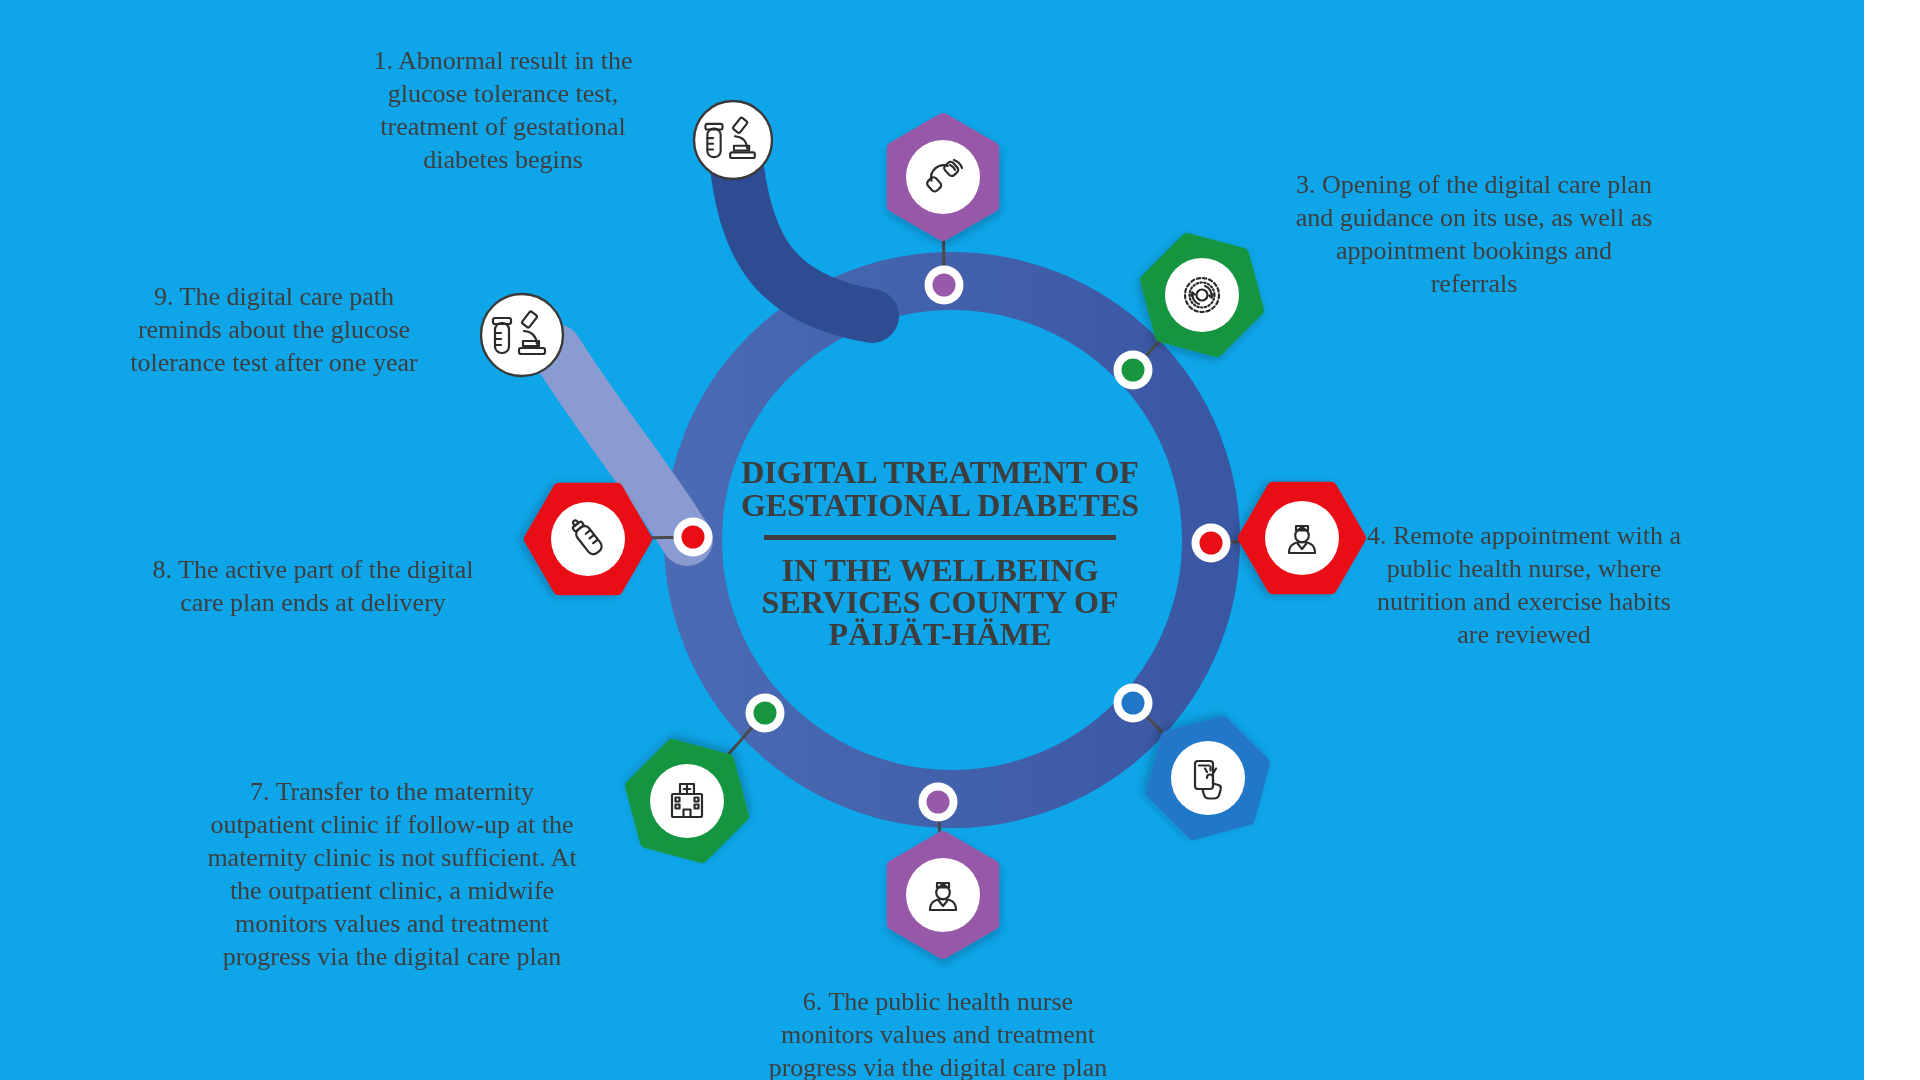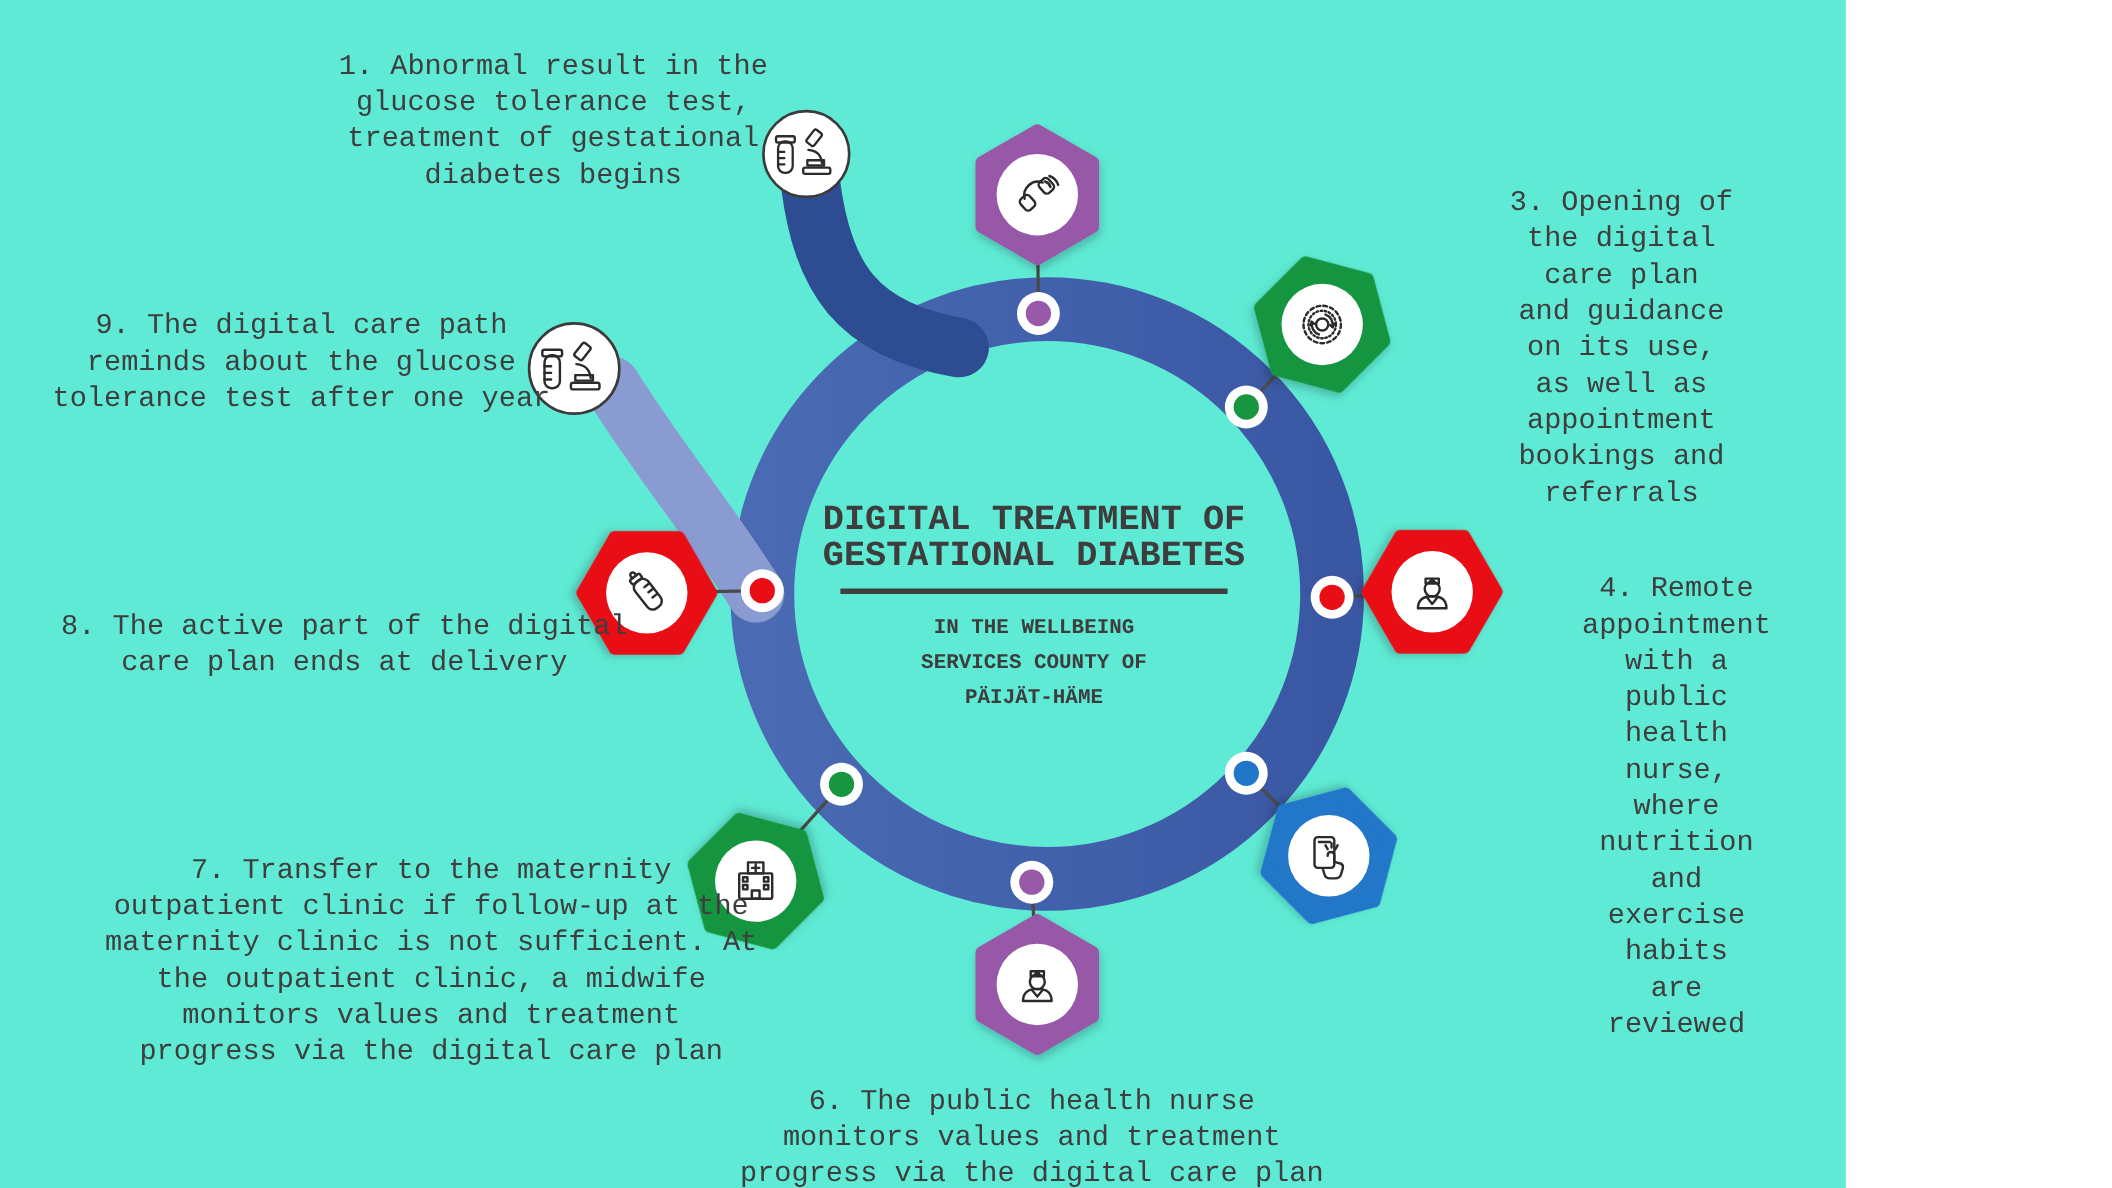--- a/index.html
+++ b/index.html
@@ -1,21 +1,21 @@
 <!DOCTYPE html>
 <html><head>
 <meta charset="utf-8">
 <style>
   html,body{margin:0;padding:0;background:#ffffff;}
   .canvas{
     position:relative;
-    width:1678px;height:1080px;
-    background:#5eead4;
+    width:1864px;height:1080px;
+    background:#0ea5e9;
     overflow:hidden;
-    font-family:Liberation Mono, monospace;
+    font-family:Liberation Serif, serif;
   }
   .diagram-svg{position:absolute;left:0;top:0;width:1920px;height:1080px;}
   .step-label{
     position:absolute;
     transform:translateX(-50%);
     white-space:pre-line;
     text-align:center;
     font-size:26px;
     line-height:33px;
     color:#3e3e3e;
@@ -34,21 +34,21 @@
     font-weight:bold;
     line-height:33px;
   }
   .center-divider{
     width:352px;height:5px;
     background:#3f3f3f;
     margin:13px auto 14px auto;
   }
   .center-subtitle{
     white-space:pre-line;
-    font-size:19px;
+    font-size:32px;
     font-weight:bold;
     line-height:32px;
   }
   .icon-stroke{stroke:#2b2b2b;fill:none;stroke-width:2.2;stroke-linecap:round;stroke-linejoin:round;}
 </style>
 </head>
 <body>
 
 <div class="canvas">
 

